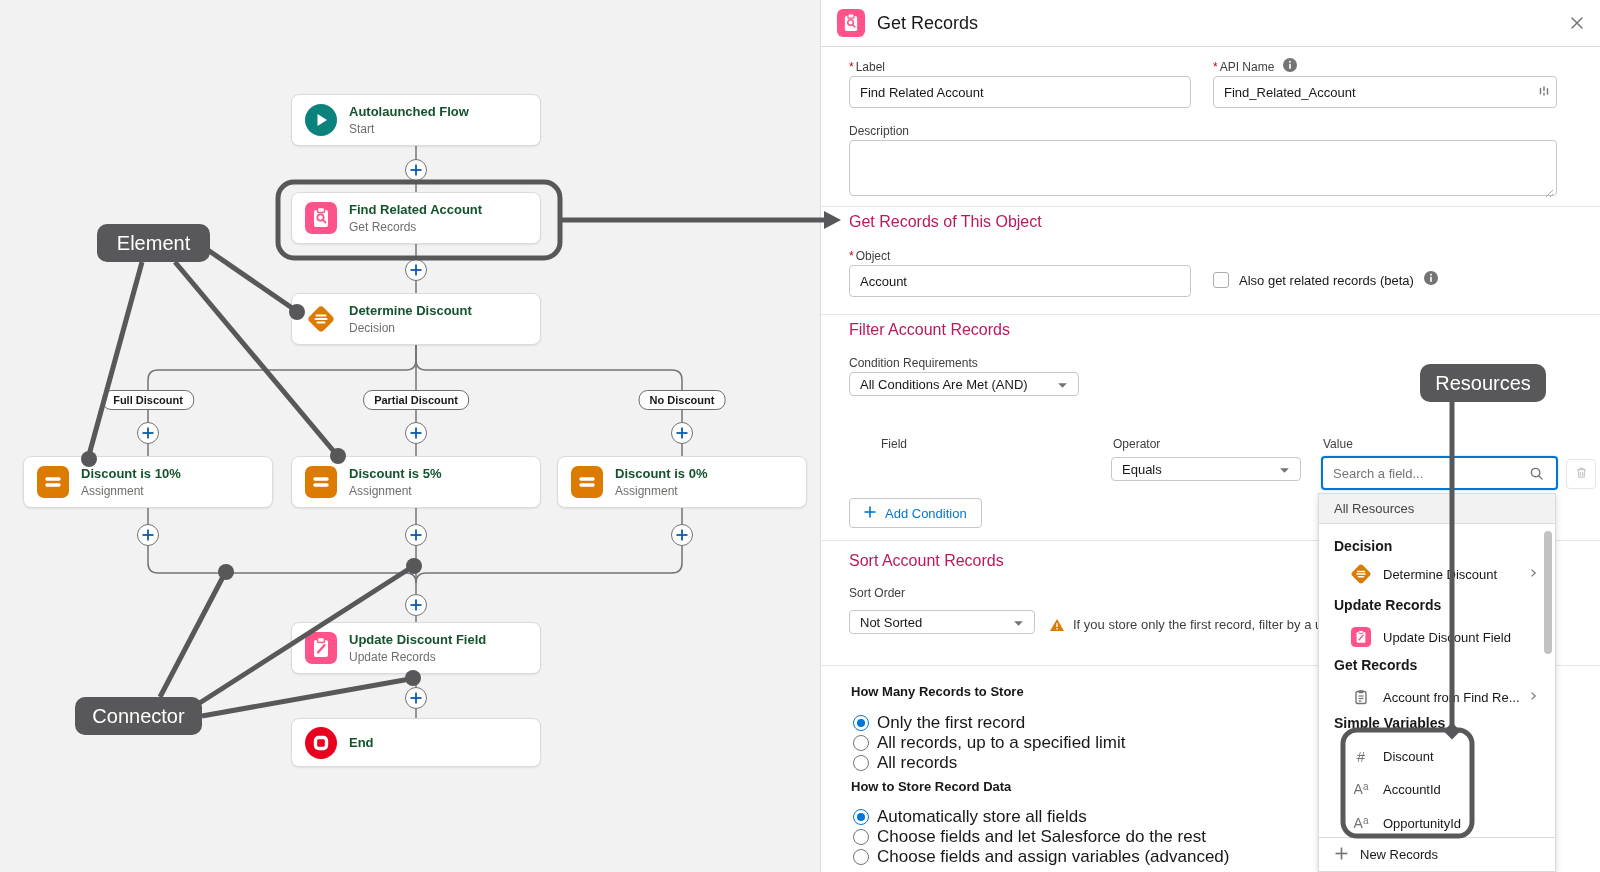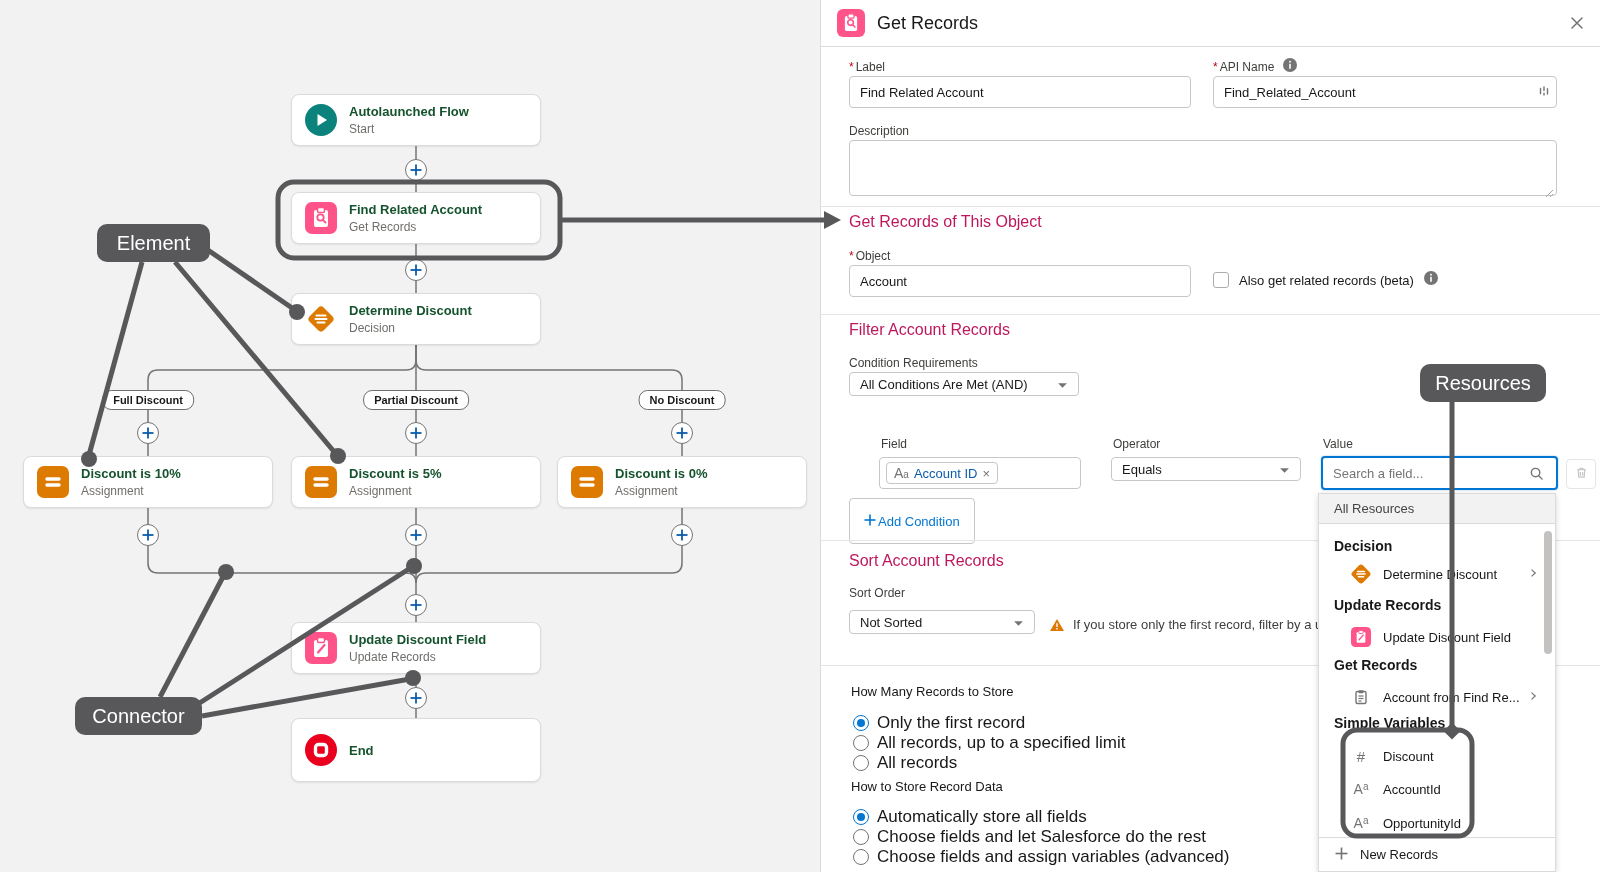--- a/index.html
+++ b/index.html
@@ -42,38 +42,38 @@
   .req { color:#BA0517; margin-right:2px; }
   .tinput { position:absolute; height:32px; border:1px solid #C9C7C5; border-radius:4px; background:#fff;
             font-family:"Liberation Sans",sans-serif; font-size:13px; color:#181818; padding:0 10px; }
   .tarea { position:absolute; border:1px solid #C9C7C5; border-radius:4px; background:#fff; resize:none;
            font-family:"Liberation Sans",sans-serif; font-size:13px; padding:6px 10px; }
   .divider { position:absolute; left:0; width:780px; height:1px; background:#E5E5E5; }
   .h2 { position:absolute; font-size:16px; font-weight:400; color:#be185d; }
   .selectbox { position:absolute; height:24px; border:1px solid #C9C7C5; border-radius:4px; background:#fff;
                display:flex; align-items:center; font-size:13px; color:#181818; padding:0 10px; cursor:pointer; }
   .selectbox .caret { margin-left:auto; }
-  .boldlabel { position:absolute; font-size:13px; font-weight:400; color:#181818; }
+  .boldlabel { position:absolute; font-size:13px; font-weight:700; color:#181818; }
   .radio-row { position:absolute; display:flex; align-items:center; cursor:pointer; }
   .radio { width:16px; height:16px; border-radius:50%; border:1px solid #747474; background:#fff; margin-right:8px; flex:0 0 16px; position:relative; }
   .radio.checked { border-color:#0176D3; }
   .radio.checked::after { content:""; position:absolute; left:3px; top:3px; width:8px; height:8px; border-radius:50%; background:#0176D3; }
   .radio-row span { font-size:17px; color:#181818; }
   .checkbox { width:16px; height:16px; border:1px solid #ADADAD; border-radius:3px; background:#fff; flex:0 0 16px; cursor:pointer; }
   .infoicon { display:inline-block; }
   .res-pill { display:inline-flex; align-items:center; gap:5px; border:1px solid #C9C7C5; border-radius:4px;
               padding:2px 7px; font-size:13px; background:#fff; }
   .res-pill .plabel { color:#0B5CAB; }
   .pill-x { color:#747474; font-size:13px; cursor:pointer; }
   .aa { color:#747474; font-size:14px; }
   .aa .aa-sub { font-size:10px; }
   .hash { color:#747474; font-size:15px; font-weight:400; }
   .value-input { border:2px solid #0176D3 !important; box-shadow:0 0 2px rgba(1,118,211,.4); }
-  .addcond { position:absolute; height:46px; border:1px solid #C9C7C5; border-radius:4px; background:#fff;
-             color:#0176D3; font-size:13px; display:flex; align-items:center; gap:2px; padding:0 14px; cursor:pointer;
+  .addcond { position:absolute; height:30px; border:1px solid #C9C7C5; border-radius:4px; background:#fff;
+             color:#0176D3; font-size:13px; display:flex; align-items:center; gap:9px; padding:0 14px; cursor:pointer;
              font-family:"Liberation Sans",sans-serif; }
   .warnrow { position:absolute; display:flex; align-items:flex-start; gap:8px; white-space:nowrap; font-size:13px; color:#3E3E3C; }
   .iconbtn { position:absolute; width:30px; height:30px; border:1px solid #E5E5E5; border-radius:4px; background:#fff; display:flex; align-items:center; justify-content:center; }
 
   
   .dropdown { position:absolute; left:1318px; top:493px; width:238px; height:379px; background:#fff;
               border:1px solid #DDDBDA; box-shadow:0 2px 6px rgba(0,0,0,.16); z-index:20; }
   .dd-header { position:absolute; left:0; top:0; width:100%; height:30px; background:#F3F2F2;
                border-bottom:1px solid #DDDBDA; display:flex; align-items:center; padding-left:15px;
                font-size:13px; color:#444; }
@@ -194,21 +194,21 @@
             <rect width="32" height="32" rx="7" fill="#FF538A"></rect>
             <rect x="9" y="8" width="14" height="17" rx="2" fill="#fff"></rect>
             <rect x="12.5" y="5.5" width="7" height="5" rx="1.5" fill="#fff" stroke="#FF538A" stroke-width="1.5"></rect>
             <line x1="13" y1="20.5" x2="19.5" y2="13" stroke="#FF538A" stroke-width="2.2" stroke-linecap="round"></line>
           </svg>
       </span>
       <span class="ntxt"><span class="ntitle">Update Discount Field</span><br>
       <span class="nsub">Update Records</span></span>
     </div>
 
-    <div class="node" style="left:291px;top:718px;height:64px">
+    <div class="node" style="left:291px;top:718px;height:49px">
       <span class="nicon">
         <svg viewBox="0 0 32 32" width="32" height="32">
             <circle cx="16" cy="16" r="16" fill="#EA001E"></circle>
             <rect x="10.5" y="10.5" width="11" height="11" rx="3" fill="none" stroke="#fff" stroke-width="3.4"></rect>
           </svg>
       </span>
       <span class="ntxt"><span class="ntitle">End</span></span>
     </div>
 
     <span class="pill" style="left:148px;top:400px">Full Discount</span>
@@ -355,27 +355,20 @@
     <div class="h2" style="left:28px;top:321px">Filter Account Records</div>
     <span class="flabel" style="left:28px;top:356px">Condition Requirements</span>
     <div class="selectbox" style="left:28px;top:372px;width:230px">
       <span>All Conditions Are Met (AND)</span>
       <span class="caret"><svg width="11" height="7" viewBox="0 0 12 8">
             <path d="M1 1.5l5 5 5-5z" fill="#747474"></path>
           </svg></span>
     </div>
 
     <span class="flabel" style="left:60px;top:437px">Field</span>
-    <div class="tinput" style="left:58px;top:457px;width:202px;display:flex;align-items:center;padding:0 6px">
-      <span class="res-pill">
-        <span class="aa"><span>A</span><span class="aa-sub">a</span></span>
-        <span class="plabel">Account ID</span>
-        <span class="pill-x">×</span>
-      </span>
-    </div>
     <span class="flabel" style="left:292px;top:437px">Operator</span>
     <div class="selectbox" style="left:290px;top:457px;width:190px">
       <span>Equals</span>
       <span class="caret"><svg width="11" height="7" viewBox="0 0 12 8">
             <path d="M1 1.5l5 5 5-5z" fill="#747474"></path>
           </svg></span>
     </div>
     <span class="flabel" style="left:502px;top:437px">Value</span>
     <input class="tinput value-input" style="left: 500px; top: 456px; width: 237px; height: 34px; padding-right: 32px;" placeholder="Search a field...">
     <span class="abs" style="left:708px;top:466px"><svg width="15" height="15" viewBox="0 0 16 16">

